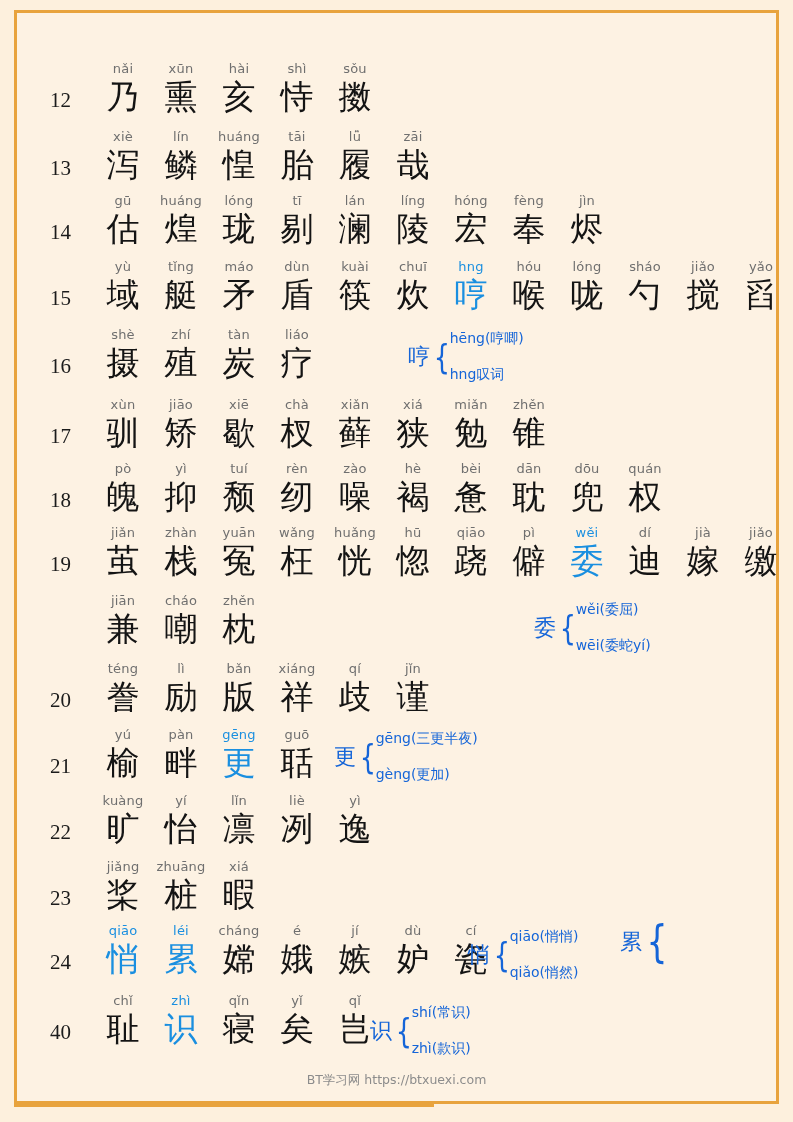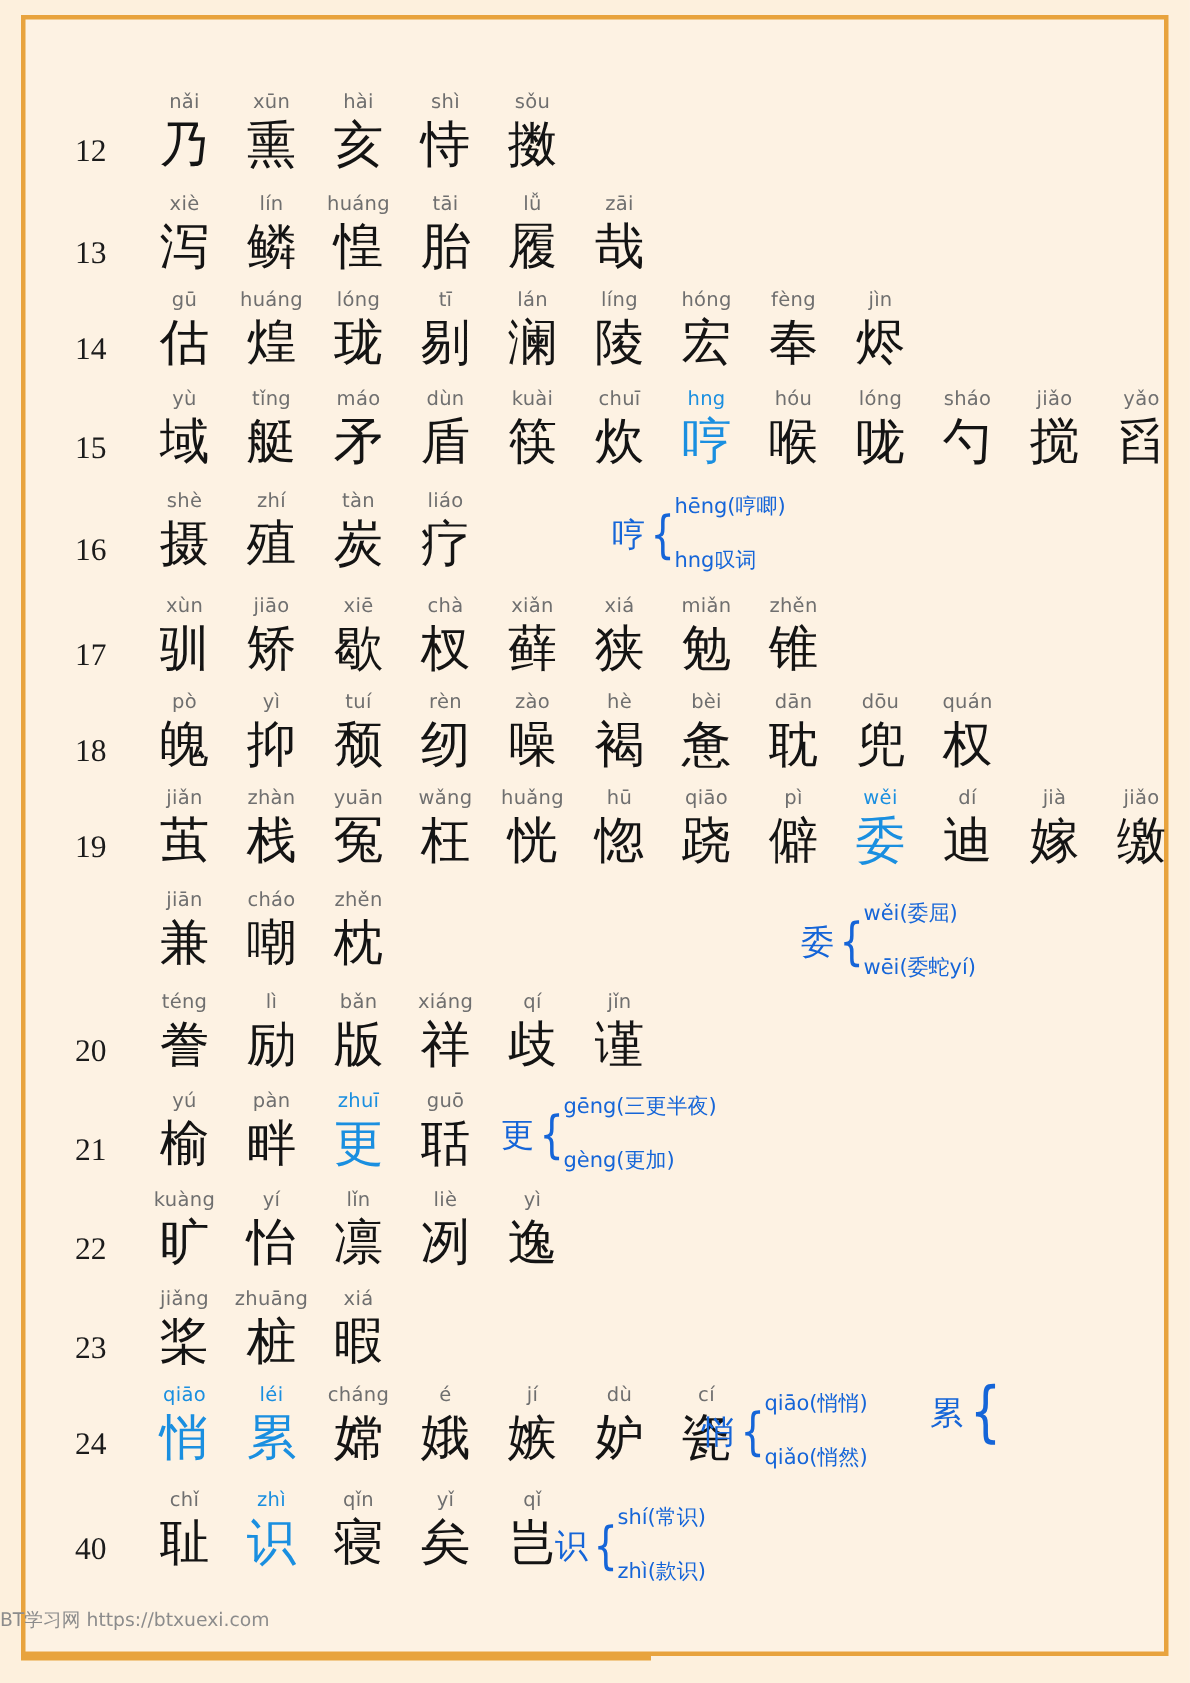--- a/index.html
+++ b/index.html
@@ -121,21 +121,21 @@
     font-size: 14px;
     line-height: 1.25;
     white-space: nowrap;
     color: #1565d8;
   }
 
   .footer {
     position: absolute;
     width: 793px;
     top: 1072px;
-    text-align: left;
+    text-align: center;
     font-family: "DejaVu Sans", sans-serif;
     font-size: 12.5px;
     color: #8c8c8c;
   }
 </style>
 </head>
 <body>
 
 <div id="page">
   <div class="outer-border"></div>
@@ -530,21 +530,21 @@
       <div class="chars">
         <div class="cell">
             <div class="py">yú</div>
             <div class="hz">榆</div>
           </div>
         <div class="cell">
             <div class="py">pàn</div>
             <div class="hz">畔</div>
           </div>
         <div class="cell">
-            <div class="py blue">zhuī</div>
+            <div class="py blue">gēng</div>
             <div class="hz blue">更</div>
           </div>
         <div class="cell">
             <div class="py">guō</div>
             <div class="hz">聒</div>
           </div>
       </div>
     </div>
 
     <div class="annot" style="left:334px; top:730px;">

